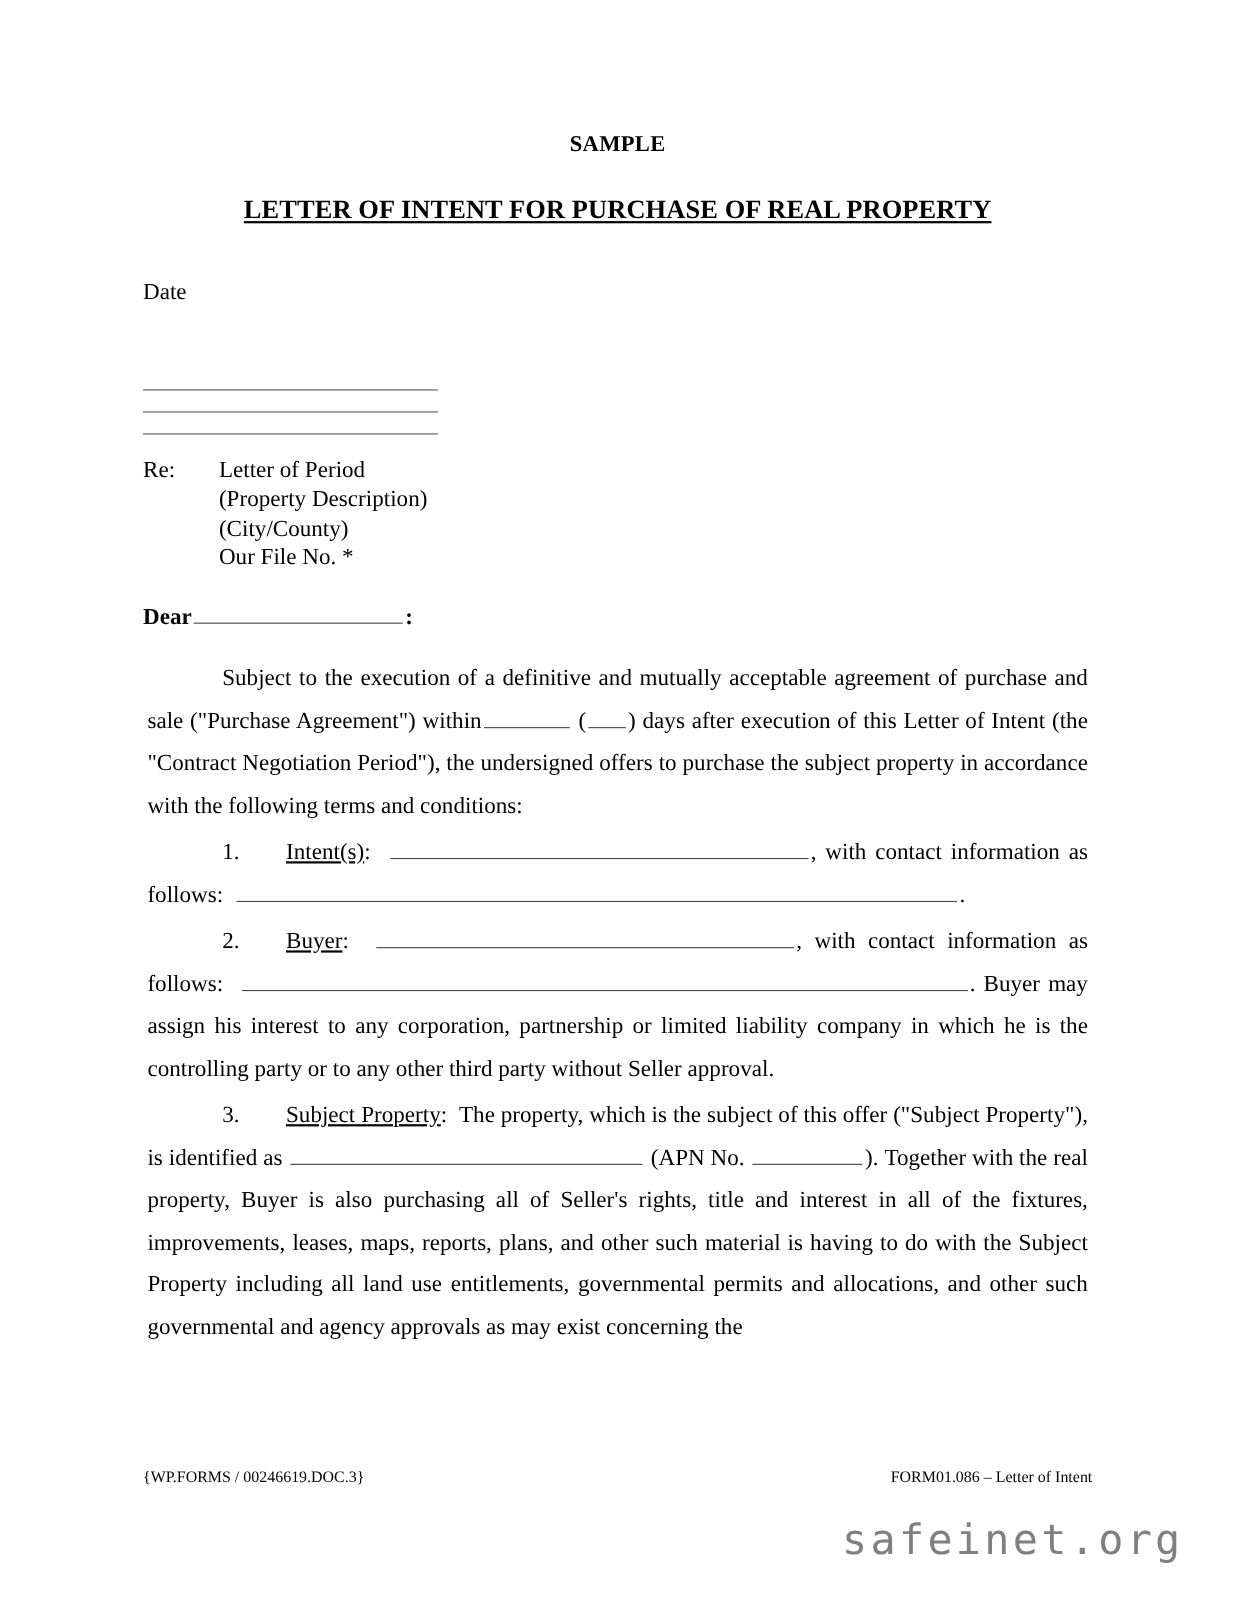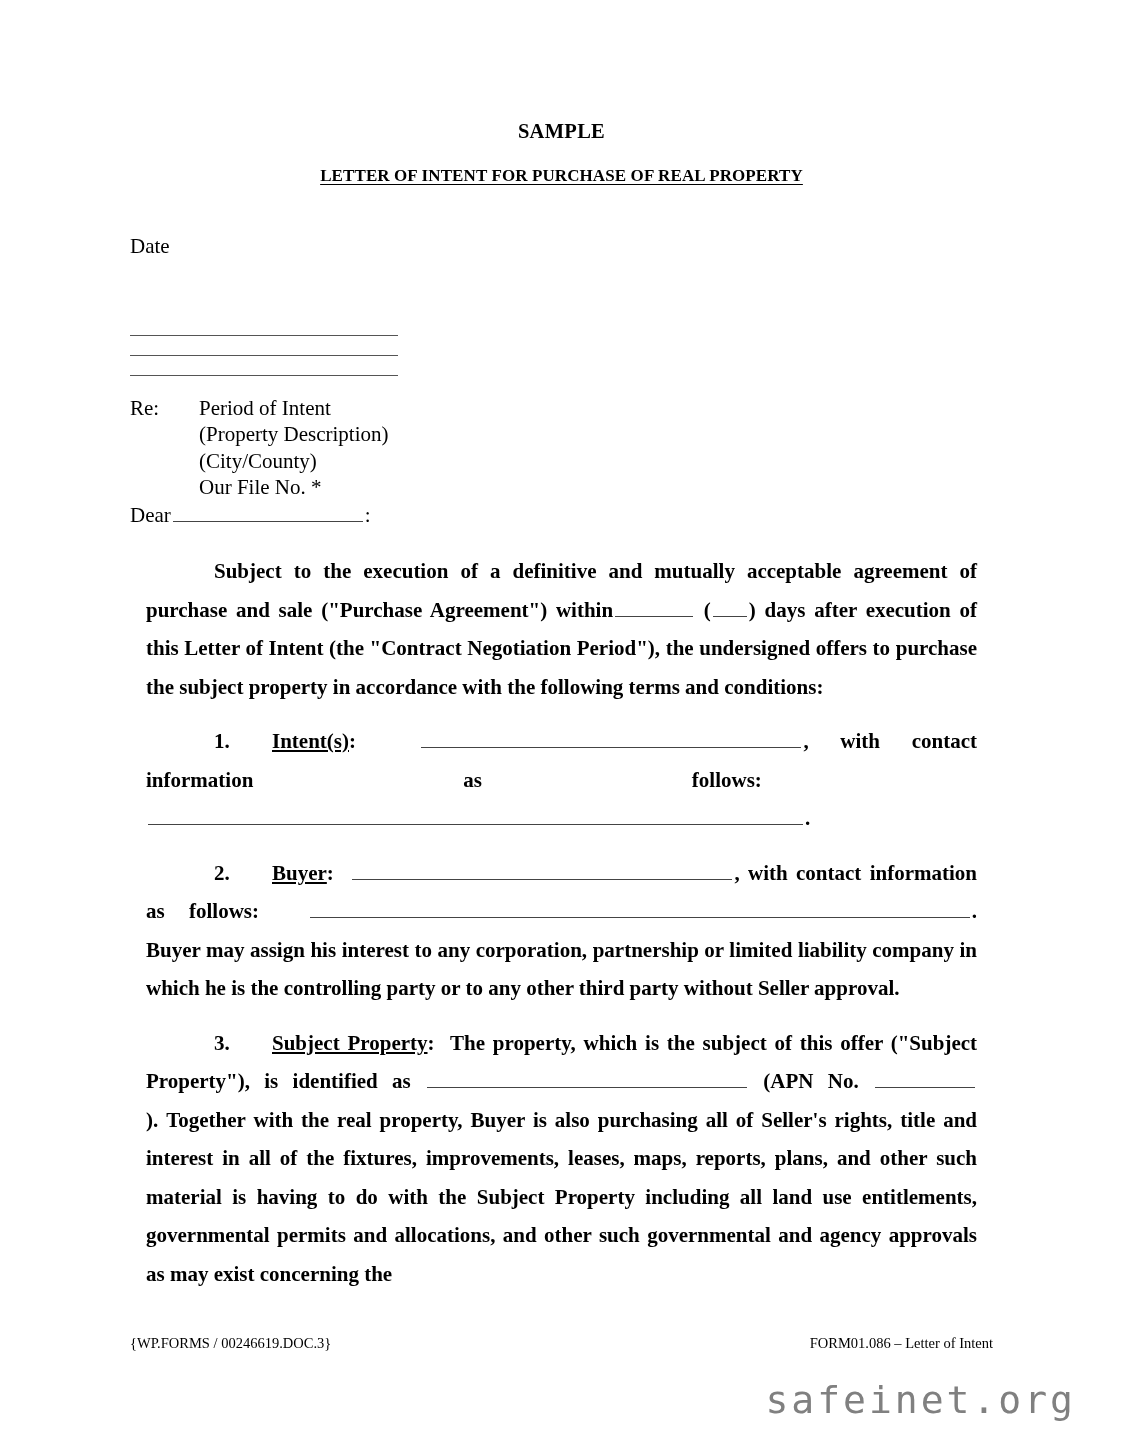--- a/index.html
+++ b/index.html
@@ -33,23 +33,23 @@
     text-align: center;
     font-weight: bold;
     font-size: 20.5px;
     letter-spacing: 0.3px;
     margin: 0;
     padding-top: 120px;
   }
   .title-main {
     text-align: center;
     font-weight: bold;
-    font-size: 17px;
+    font-size: 24px;
     letter-spacing: 0.1px;
-    margin: 0;
+    margin: 12px;
     padding-top: 23px;
   }
   .title-main span.u {
     text-decoration: underline;
     text-underline-offset: 3px;
   }
 
   
   .date-line {
     font-size: 21px;
@@ -77,22 +77,24 @@
   .re-label {
     width: 69px;
     flex: 0 0 69px;
   }
   .re-lines div {
     white-space: nowrap;
   }
 
   
   .dear-line {
+    margin-top: 26px;
     font-size: 21px;
     white-space: nowrap;
+    font-weight: bold;
   }
   .blank {
     display: inline-block;
     border-bottom: 1.6px solid #444444;
     vertical-align: baseline;
     height: 1em;
     margin: 0 2px;
   }
   .blank-dear   { width: 190px; }
   .blank-days   { width: 78px; }
@@ -102,22 +104,21 @@
   .blank-follow2{ width: 660px; }
   .blank-apn-id { width: 320px; }
   .blank-apn-no { width: 100px; }
 
   
   p.body {
     font-size: 21px;
     line-height: 38.5px;
     text-align: justify;
     text-align-last: left;
-    margin: 16px;
-    font-weight: bold;
+    margin: 4px;
     -moz-text-align-last: left;
   }
   p.first-body {
     margin-top: 24px;
     text-indent: 68px;
   }
   .num-item {
     margin-top: 38px;
   }
   .num-item .idx {
@@ -166,21 +167,21 @@
 
     <div class="addr-block">
       <div class="addr-rule"></div>
       <div class="addr-rule"></div>
       <div class="addr-rule"></div>
     </div>
 
     <div class="re-block">
       <div class="re-label">Re:</div>
       <div class="re-lines">
-        <div>Period of Intent</div>
+        <div>Letter of Period</div>
         <div>(Property Description)</div>
         <div>(City/County)</div>
         <div>Our File No. *</div>
       </div>
     </div>
 
     <div class="dear-line"><span>Dear</span><span class="blank blank-dear"></span><span>:</span></div>
 
     <p class="body first-body"><span>Subject to the execution of a definitive and mutually acceptable agreement of purchase and sale ("Purchase Agreement") within</span><span class="blank blank-days"></span> <span>(</span><span class="blank blank-paren"></span><span>) days after execution of this Letter of Intent (the "Contract Negotiation Period"), the undersigned offers to purchase the subject property in accordance with the following terms and conditions:</span></p>
 

